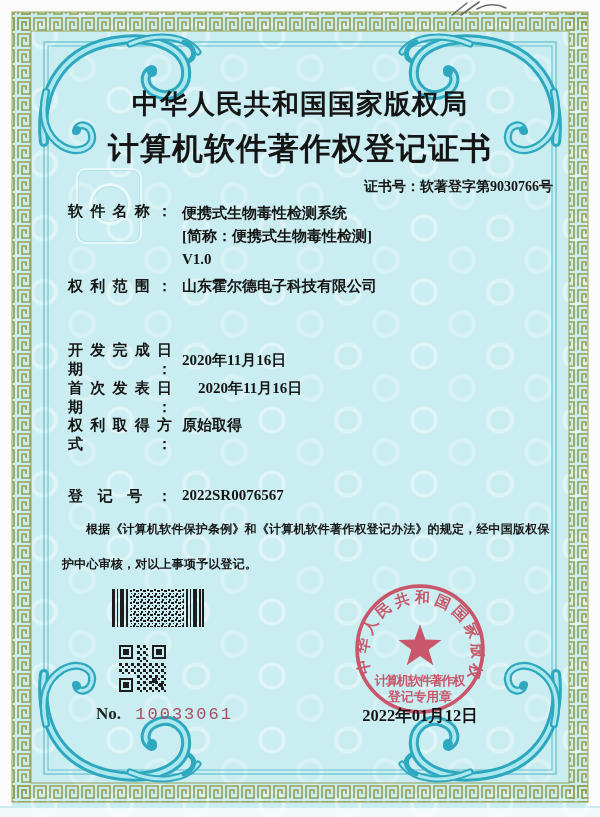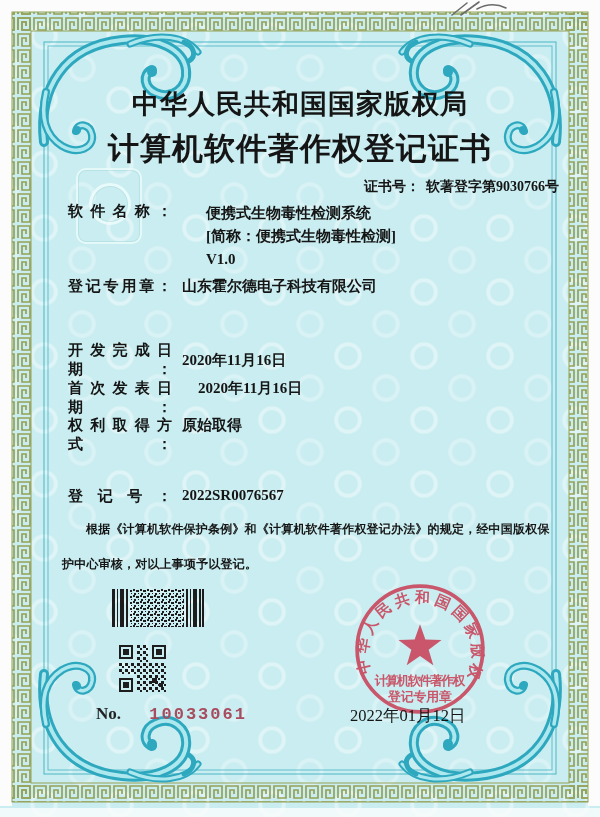--- a/index.html
+++ b/index.html
@@ -18,40 +18,40 @@
   .m-left{left:0;top:0;width:12px;height:806px;}
   .m-right{left:588px;top:0;width:12px;height:806px;}
   .m-bottom-edge{left:0;top:808px;width:600px;height:9px;background:rgba(250,253,252,.8);}
   .border-svg{position:absolute;left:0;top:0;z-index:4;pointer-events:none;}
   .content{position:absolute;left:0;top:0;width:600px;height:817px;z-index:6;color:#151515;}
   .authority{position:absolute;left:0;top:86px;width:600px;text-align:center;
     font-size:27px;font-weight:bold;letter-spacing:1px;}
   .cert-title{position:absolute;left:0;top:128px;width:600px;text-align:center;
     font-size:31px;font-weight:bold;letter-spacing:1px;}
   .certno-line{position:absolute;left:364px;top:178px;font-size:14px;font-weight:bold;white-space:nowrap;}
-  .certno-line .v{margin-left:6px;}
+  .certno-line .v{margin-left:0;}
   .row{position:absolute;left:68px;display:flex;font-size:15px;font-weight:bold;}
   .flabel{display:inline-block;width:104px;text-align:justify;text-align-last:justify;flex:none;}
   .fvalue{margin-left:10px;white-space:nowrap;}
   .val-lines{margin-left:10px;line-height:23px;}
   .statement{position:absolute;left:62px;top:512px;width:492px;font-size:12px;font-weight:bold;
     line-height:35px;text-indent:2em;letter-spacing:.2px;margin:0;}
   .emboss{position:absolute;left:76px;top:168px;width:62px;height:72px;border-radius:10px;
     border:2px solid rgba(235,250,250,.85);box-shadow:inset 0 0 0 1px rgba(150,205,212,.35);z-index:5;}
   .emboss .ring{position:absolute;left:11px;top:13px;width:36px;height:36px;border-radius:50%;
     border:3px solid rgba(240,252,252,.8);box-shadow:inset 0 0 0 1px rgba(150,205,212,.3);}
   .barcode{position:absolute;left:112px;top:589px;}
   .qrcode{position:absolute;left:119px;top:645px;}
   .serial-line{position:absolute;left:96px;top:704px;font-size:17px;}
   .serial-line .no{font-weight:bold;color:#222;}
   .serial-line .num{font-family:"Liberation Mono","DejaVu Sans Mono",monospace;
-    font-weight:bold;color:#a84d60;letter-spacing:2px;margin-left:24px;font-size:17px;}
+    font-weight:normal;color:#a84d60;letter-spacing:2px;margin-left:10px;font-size:17px;}
   .seal{position:absolute;left:353px;top:582px;z-index:7;opacity:.92;}
-  .issue-date{position:absolute;left:350px;top:705px;width:140px;text-align:left;
-    font-size:16.5px;font-weight:normal;z-index:8;}
+  .issue-date{position:absolute;left:350px;top:705px;width:140px;text-align:center;
+    font-size:16.5px;font-weight:bold;z-index:8;}
 </style>
 </head>
 <body>
 
 <div class="page">
 
   <div class="margin-strip m-top"></div>
   <div class="margin-strip m-left"></div>
   <div class="margin-strip m-right"></div>
   <div class="margin-strip m-bottom-edge"></div>
@@ -108,31 +108,31 @@
 
   <div class="content">
 
     <div class="authority">中华人民共和国国家版权局</div>
     <div class="cert-title">计算机软件著作权登记证书</div>
 
     <div class="certno-line">
       <span class="l">证书号：</span><span class="v">软著登字第9030766号</span>
     </div>
 
-    <div class="row" style="top:202px;gap:24px;">
+    <div class="row" style="top:202px;">
       <span class="flabel">软件名称：</span>
       <span class="val-lines">
         <span style="display:block">便携式生物毒性检测系统</span>
         <span style="display:block">[简称：便携式生物毒性检测]</span>
         <span style="display:block">V1.0</span>
       </span>
     </div>
 
     <div class="row" style="top:277px;">
-      <span class="flabel">登记专用章：</span>
+      <span class="flabel">权利范围：</span>
       <span class="fvalue">山东霍尔德电子科技有限公司</span>
     </div>
 
     <div class="row" style="top:341px;align-items:center;">
       <span class="flabel">开发完成日期：</span>
       <span class="fvalue">2020年11月16日</span>
     </div>
 
     <div class="row" style="top:379px;gap:16px;">
       <span class="flabel">首次发表日期：</span>

